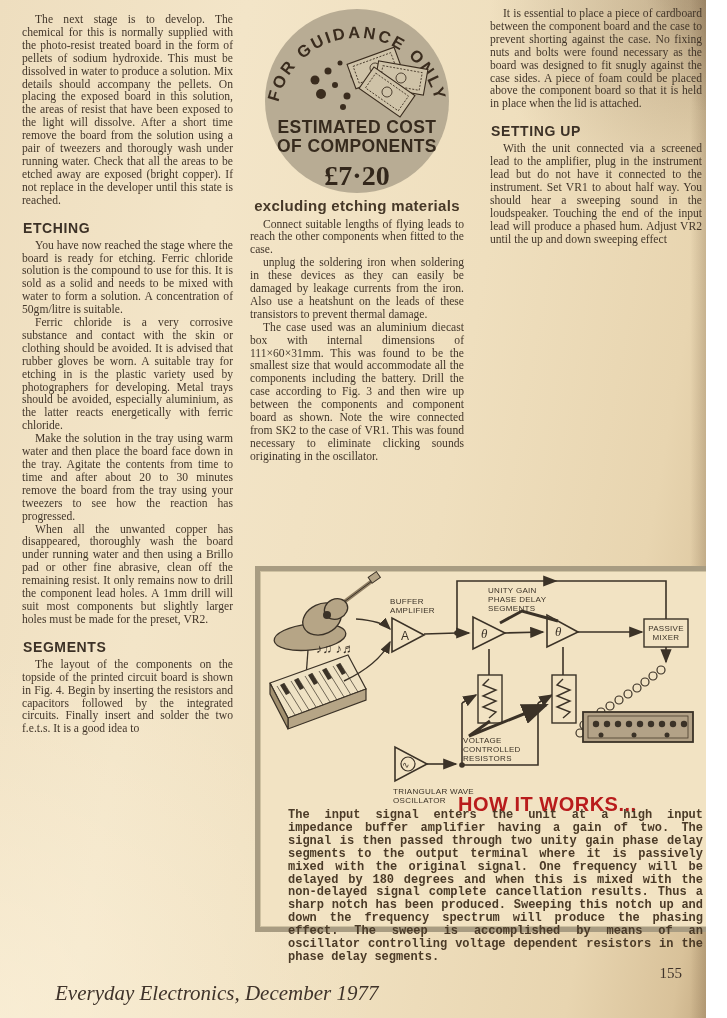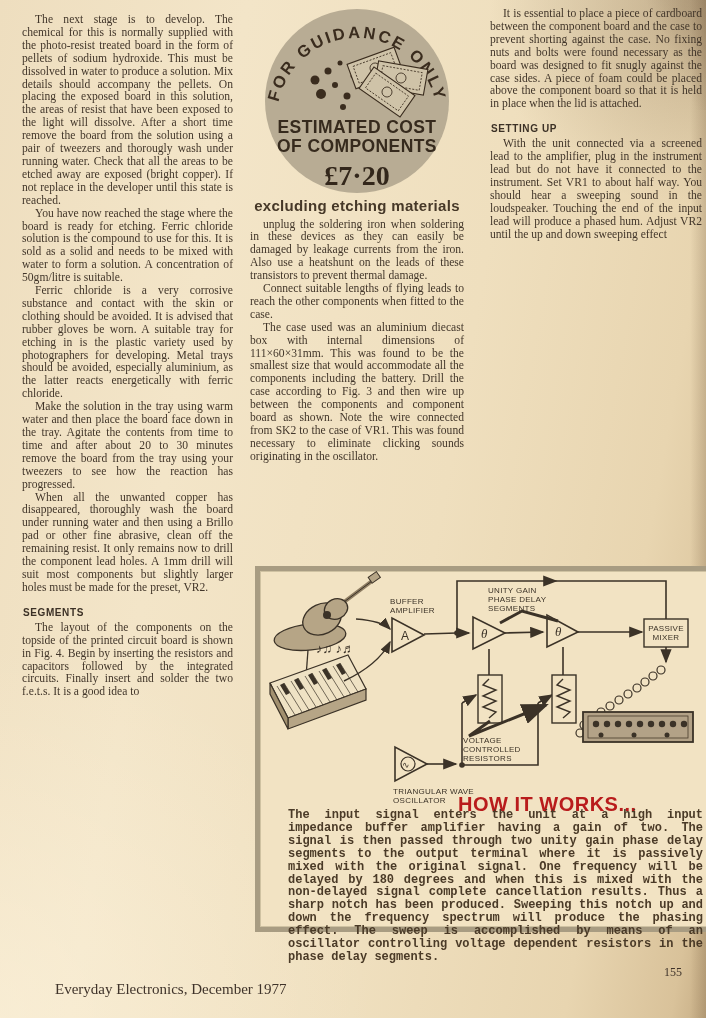--- a/index.html
+++ b/index.html
@@ -14,21 +14,21 @@
     background:linear-gradient(to right, rgba(120,95,65,0), rgba(120,95,65,.28));}
   .crease{position:absolute;right:0;top:0;width:60px;height:110px;
     background:linear-gradient(245deg, rgba(100,75,50,.30), rgba(100,75,50,0) 55%);}
   .col{position:absolute;}
   #col-left{left:22px;top:14px;width:211px;}
   #col-middle{left:250px;top:6px;width:214px;}
   #col-right{left:490px;top:8px;width:212px;}
   p.body{margin:0;text-indent:13px;font-size:11.6px;line-height:12.9px;
     color:#42362a;text-align:justify;}
   h2.heading{margin:12px 0 4px 1px;font-family:"Liberation Sans",sans-serif;
-    font-size:10px;font-weight:600;letter-spacing:.6px;color:#3c3126;}
+    font-size:14px;font-weight:600;letter-spacing:.6px;color:#3c3126;}
   
   .badge{width:212px;margin:0 auto;text-align:center;}
   .badge svg{display:block;}
   .arc-text{font-family:"Liberation Sans",sans-serif;font-weight:700;
     font-size:16.5px;letter-spacing:2.5px;fill:#3a2c1e;}
   .badge-line{font-family:"Liberation Sans",sans-serif;font-weight:700;
     font-size:17.5px;letter-spacing:.4px;fill:#362a1d;}
   .badge-price{font-family:"Liberation Serif",serif;font-weight:700;
     font-size:28px;fill:#33271b;}
   .badge-sub{font-family:"Liberation Sans",sans-serif;font-weight:700;
@@ -41,33 +41,34 @@
   .schematic{position:absolute;left:0;top:0;}
   .diag-label{font-family:"Liberation Sans",sans-serif;font-size:8px;
     letter-spacing:.3px;fill:#3b3227;}
   .theta{font-family:"Liberation Serif",serif;font-style:italic;font-size:13px;fill:#3b3227;}
   .how-heading{position:absolute;left:198px;top:222px;width:250px;
     font-family:"Liberation Sans",sans-serif;font-weight:700;font-size:20px;
     letter-spacing:.5px;color:#b91c1c;}
   .how-text{position:absolute;left:28px;top:238px;width:415px;margin:0;
     font-family:Liberation Mono, monospace;font-weight:700;font-size:12px;
     line-height:12.9px;text-align:justify;color:#4a3a27;}
-  .footer{position:absolute;left:55px;top:981px;
-    font-size:15px;color:#3f332a;}
-  .pageno{position:absolute;right:24px;top:965px;font-size:12px;color:#3f332a;}
+  .footer{position:absolute;left:55px;top:981px;font-style:italic;
+    font-size:21px;color:#3f332a;}
+  .pageno{position:absolute;right:24px;top:965px;font-size:15px;color:#3f332a;}
 </style>
 </head>
 <body>
 
 <div class="page">
   <div class="edge-strip"></div>
   <div class="crease"></div>
 
   <div class="col" id="col-left">
     <p class="body">The next stage is to develop. The chemical for this is normally supplied with the photo-resist treated board in the form of pellets of sodium hydroxide. This must be dissolved in water to produce a solution. Mix details should accompany the pellets. On placing the exposed board in this solution, the areas of resist that have been exposed to the light will dissolve. After a short time remove the board from the solution using a pair of tweezers and thorougly wash under running water. Check that all the areas to be etched away are exposed (bright copper). If not replace in the developer until this state is reached.</p>
+    <h2 class="heading">ETCHING</h2>
     <p class="body">You have now reached the stage where the board is ready for etching. Ferric chloride solution is the compound to use for this. It is sold as a solid and needs to be mixed with water to form a solution. A concentration of 50gm/litre is suitable.</p>
     <p class="body">Ferric chloride is a very corrosive substance and contact with the skin or clothing should be avoided. It is advised that rubber gloves be worn. A suitable tray for etching in is the plastic variety used by photographers for developing. Metal trays should be avoided, especially aluminium, as the latter reacts energetically with ferric chloride.</p>
     <p class="body">Make the solution in the tray using warm water and then place the board face down in the tray. Agitate the contents from time to time and after about 20 to 30 minutes remove the board from the tray using your tweezers to see how the reaction has progressed.</p>
     <p class="body">When all the unwanted copper has disappeared, thoroughly wash the board under running water and then using a Brillo pad or other fine abrasive, clean off the remaining resist. It only remains now to drill the component lead holes. A 1mm drill will suit most components but slightly larger holes must be made for the preset, VR2.</p>
     <h2 class="heading">SEGMENTS</h2>
     <p class="body">The layout of the components on the topside of the printed circuit board is shown in Fig. 4. Begin by inserting the resistors and capacitors followed by the integrated circuits. Finally insert and solder the two f.e.t.s. It is a good idea to</p>
   </div>
 
   <div class="col" id="col-middle">
     <div class="badge">
@@ -105,22 +106,22 @@
               <rect x="116" y="77" width="40" height="18" fill="none" stroke-dasharray="2 1.5" stroke-width=".8"></rect>
               <circle cx="136" cy="86" r="5" fill="none" stroke-width=".8"></circle>
             </g>
         </g>
         <text x="106" y="127" text-anchor="middle" class="badge-line">ESTIMATED COST</text>
         <text x="106" y="146" text-anchor="middle" class="badge-line">OF COMPONENTS</text>
         <text x="106" y="179" text-anchor="middle" class="badge-price">£7·20</text>
       </svg>
       <div class="badge-sub">excluding etching materials</div>
     </div>
+    <p class="body">Connect suitable lengths of flying leads to reach the other components when fitted to the case.</p>
     <p class="body">unplug the soldering iron when soldering in these devices as they can easily be damaged by leakage currents from the iron. Also use a heatshunt on the leads of these transistors to prevent thermal damage.</p>
-    <p class="body">Connect suitable lengths of flying leads to reach the other components when fitted to the case.</p>
     <p class="body">The case used was an aluminium diecast box with internal dimensions of 111×60×31mm. This was found to be the smallest size that would accommodate all the components including the battery. Drill the case according to Fig. 3 and then wire up between the components and component board as shown. Note the wire connected from SK2 to the case of VR1. This was found necessary to eliminate clicking sounds originating in the oscillator.</p>
   </div>
 
   <div class="col" id="col-right">
     <p class="body">It is essential to place a piece of cardboard between the component board and the case to prevent shorting against the case. No fixing nuts and bolts were found necessary as the board was designed to fit snugly against the case sides. A piece of foam could be placed above the component board so that it is held in place when the lid is attached.</p>
     <h2 class="heading">SETTING UP</h2>
     <p class="body">With the unit connected via a screened lead to the amplifier, plug in the instrument lead but do not have it connected to the instrument. Set VR1 to about half way. You should hear a sweeping sound in the loudspeaker. Touching the end of the input lead will produce a phased hum. Adjust VR2 until the up and down sweeping effect</p>
   </div>
 
   <div class="figure-box">

